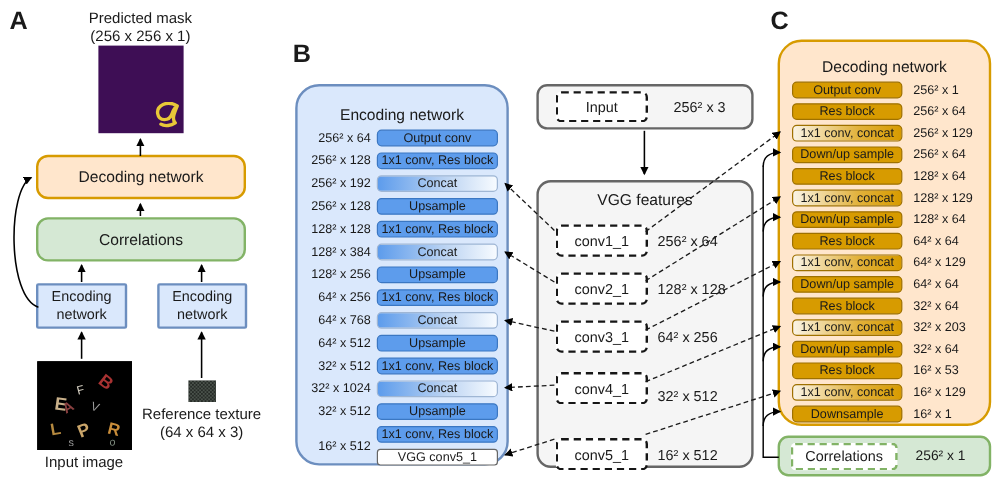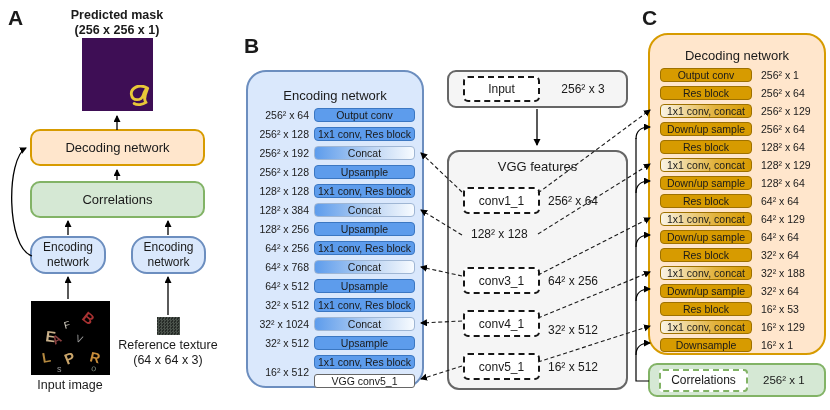--- a/index.html
+++ b/index.html
@@ -16,21 +16,21 @@
   
   .a-caption{text-align:center;font-size:12.5px;line-height:1.22;}
   #mask-img{left:82px;top:38px;width:71px;height:73px;background:var(--mask-purple,#3e0e55);}
   #mask-img svg{position:absolute;right:1px;bottom:2px;}
   .big-box{border-radius:10px;font-size:13px;}
   #decoding-box{left:30px;top:129px;width:175px;height:37px;
     background:var(--orange-fill,#ffe6cc);border:2px solid var(--gold,#d79b00);}
   #correlations-box{left:30px;top:181px;width:175px;height:37px;
     background:var(--green-fill,#d5e8d4);border:2px solid var(--green-border,#82b366);}
   .enc-box{top:236px;height:38px;background:var(--blue-fill,#dae8fc);
-    border:2px solid var(--blue-border,#6c8ebf);border-radius:16px;
+    border:2px solid var(--blue-border,#6c8ebf);border-radius:2px;
     font-size:12px;line-height:1.22;text-align:center;flex-direction:column;}
   #enc-left{left:30px;width:76px;}
   #enc-right{left:131px;width:75px;}
   #input-img{left:31px;top:301px;width:79px;height:74px;background:#000;}
   #texture-img{left:157px;top:317px;width:23px;height:18px;
     background:repeating-conic-gradient(#4a524b 0% 25%,#262b27 0% 50%) 0 0/3px 3px;}
 
   
   .shell{position:absolute;border-radius:20px;}
   .shell.blue{background:var(--blue-fill,#dae8fc);border:2px solid var(--blue-border,#6c8ebf);}
@@ -85,21 +85,21 @@
     border:2px dashed var(--green-border,#82b366);border-radius:4px;font-size:12px;}
   #corr-bar .dim{margin-left:15px;font-size:11.5px;}
 
   #arrows{position:absolute;left:0;top:0;z-index:6;pointer-events:none;}
 </style>
 </head>
 <body>
 
 <div class="abs panel-letter" style="left:8px;top:6px;">A</div>
 
-<div class="abs a-caption" style="left:42px;top:8px;width:150px;font-weight:bold;">
+<div class="abs a-caption" style="left:42px;top:8px;width:150px;">
   <div>Predicted mask</div>
   <div>(256 x 256 x 1)</div>
 </div>
 
 <div class="abs" id="mask-img">
   <svg width="26" height="24" viewBox="0 0 24 22">
     <path d="M20 3 C12 -2 4 3 5 9 C6 15 14 15 16 9 C17 6 18 4 20 3 C18 8 15.5 13 18.5 16 C15.5 18 10.5 19 7.5 17" fill="none" stroke="#e8c838" stroke-width="2.6" stroke-linecap="round" stroke-linejoin="round"></path>
   </svg>
 </div>
 
@@ -218,31 +218,32 @@
   <div class="dim">256² x 3</div>
 </div>
 
 <div class="shell grey" id="vgg-shell">
   <div class="shell-title" id="vgg-title">VGG features</div>
   <div class="vgg-layer" style="top:35px;">
     <div class="dashed-box">conv1_1</div>
     <div class="dim">256² x 64</div>
   </div>
   <div class="vgg-layer" style="top:75px;">
+    <div class="dashed-box">conv2_1</div>
     <div class="dim">128² x 128</div>
   </div>
   <div class="vgg-layer" style="top:115px;">
     <div class="dashed-box">conv3_1</div>
     <div class="dim">64² x 256</div>
   </div>
   <div class="vgg-layer" style="top:158px;align-items:flex-end;">
     <div class="dashed-box">conv4_1</div>
     <div class="dim">32² x 512</div>
   </div>
-  <div class="vgg-layer" style="top:201px;">
+  <div class="vgg-layer" style="top:213px;">
     <div class="dashed-box">conv5_1</div>
     <div class="dim">16² x 512</div>
   </div>
 </div>
 
 <div class="abs panel-letter" style="left:642px;top:6px;">C</div>
 
 <div class="shell orange" id="c-shell">
   <div class="shell-title" id="c-title">Decoding network</div>
   <div>
@@ -285,21 +286,21 @@
     <div class="crow">
         <span class="op solid-gold">Down/up sample</span>
         <span class="dim">64² x 64</span>
       </div>
     <div class="crow">
         <span class="op solid-gold">Res block</span>
         <span class="dim">32² x 64</span>
       </div>
     <div class="crow">
         <span class="op grad-gold">1x1 conv, concat</span>
-        <span class="dim">32² x 188</span>
+        <span class="dim">32² x 203</span>
       </div>
     <div class="crow">
         <span class="op solid-gold">Down/up sample</span>
         <span class="dim">32² x 64</span>
       </div>
     <div class="crow">
         <span class="op solid-gold">Res block</span>
         <span class="dim">16² x 53</span>
       </div>
     <div class="crow">

